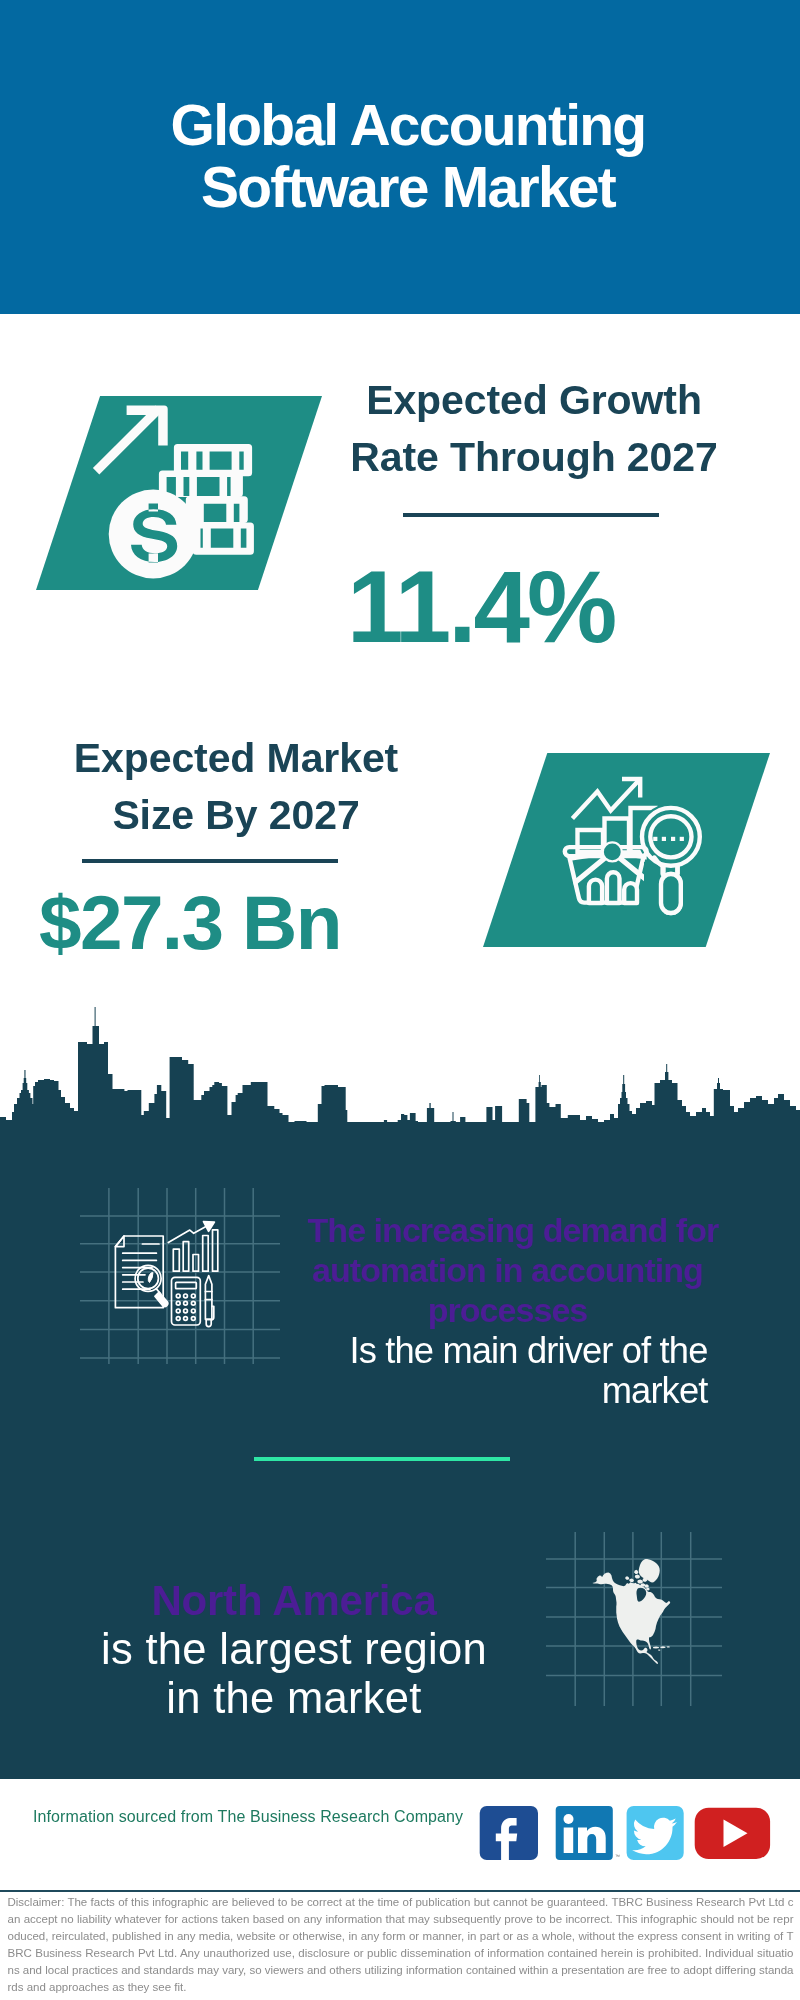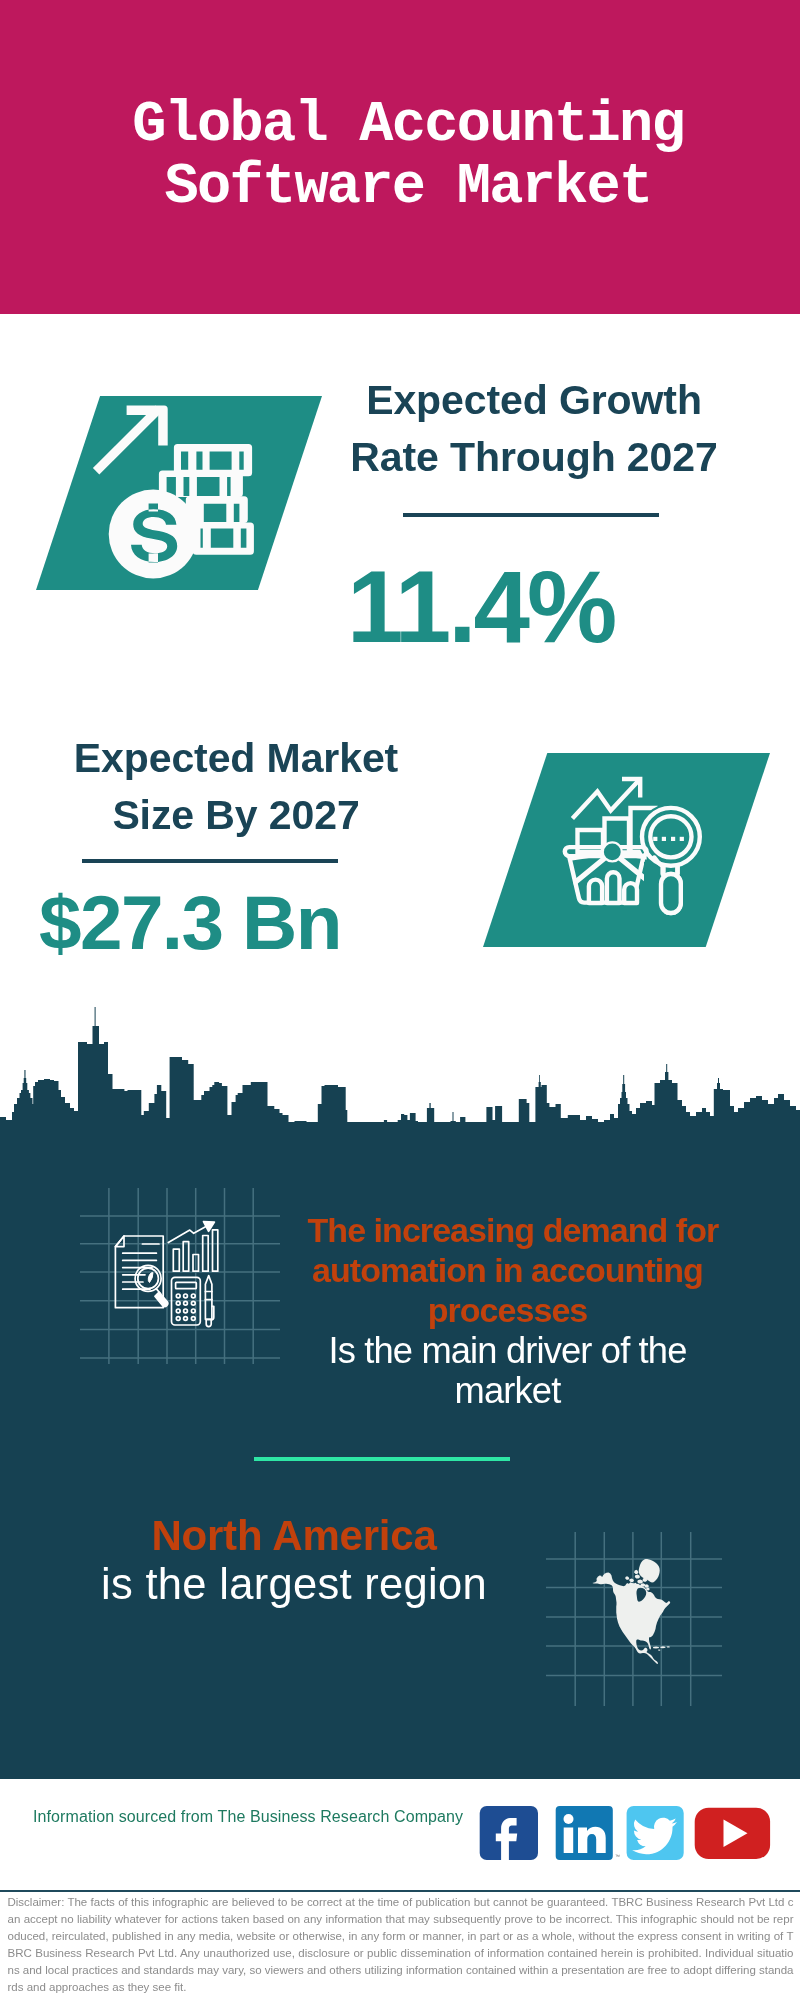--- a/index.html
+++ b/index.html
@@ -2,21 +2,21 @@
 <html><head>
 <meta charset="utf-8">
 <title>Global Accounting Software Market</title>
 <style>
   html,body{margin:0;padding:0;}
   body{width:800px;height:2000px;background:#ffffff;font-family:"Liberation Sans",sans-serif;
        -webkit-font-smoothing:antialiased;overflow:hidden;}
   .page{position:relative;width:800px;height:2000px;overflow:hidden;background:#fff;}
 
   
-  .header{position:absolute;left:0;top:0;width:800px;height:314px;background:#be185d;font-family:Liberation Mono, monospace;}
+  .header{position:absolute;left:0;top:0;width:800px;height:314px;background:#0369a1;}
   .header-title{position:absolute;left:8px;top:95px;width:800px;text-align:center;color:#ffffff;
        font-size:57px;font-weight:bold;line-height:61.5px;letter-spacing:-1.75px;white-space:nowrap;}
 
   
   .stat-label{color:#1a4456;font-size:41px;font-weight:bold;line-height:57.2px;text-align:center;
        white-space:nowrap;letter-spacing:-0.1px;}
   .stat-rule{position:absolute;height:4px;background:#1a4456;width:256px;}
   .stat-value{position:absolute;font-weight:bold;text-align:left;white-space:nowrap;
        color:#1e8d85;width:400px;}
 
@@ -36,28 +36,28 @@
 
   
   .skyline{position:absolute;}
 
   
   .darkbody{position:absolute;left:0;top:1122px;width:800px;height:657px;background:#164152;}
 
   .grid-svg{position:absolute;}
 
   .msg{position:absolute;text-align:center;white-space:nowrap;}
-  .msg .hi{color:#c2410c;font-weight:bold;}
+  .msg .hi{color:#4c1d95;font-weight:bold;}
   .msg .lo{color:#ffffff;font-weight:normal;}
 
   #msg1{left:307.5px;top:1211px;width:400px;line-height:39.9px;}
   #msg1 .hi{font-size:34px;letter-spacing:-0.95px;}
-  #msg1 .lo{font-size:36.3px;letter-spacing:-0.85px;}
+  #msg1 .lo{font-size:36.3px;letter-spacing:-0.85px;text-align:right;}
   #rule1{left:254px;top:1457px;width:256px;}
-  #msg2{left:94px;top:1511px;width:400px;line-height:49px;}
+  #msg2{left:94px;top:1576px;width:400px;line-height:49px;}
   #msg2 .hi{font-size:42px;letter-spacing:-0.2px;}
   #msg2 .lo{font-size:43.5px;letter-spacing:0.3px;}
 
   .green-rule{position:absolute;background:#2ee6a5;height:4px;}
 
   
   .footer{position:absolute;left:0;top:1779px;width:800px;height:108px;background:#ffffff;padding-left:40px;}
   .src{position:absolute;left:33px;top:28px;color:#1e7a60;font-size:16px;line-height:20.9px;
        white-space:nowrap;letter-spacing:0.1px;}
   .sep{position:absolute;left:0;top:1890px;width:800px;height:2px;background:#1f4a5c;}
@@ -290,20 +290,21 @@
       <path d="M 653.00,1647.00 L 656.12,1646.50 L 658.62,1647.00 L 659.25,1648.00 L 656.12,1648.50 L 653.25,1648.25 Z"></path>
       <path d="M 660.50,1646.75 L 663.00,1646.25 L 665.25,1646.75 L 665.50,1647.75 L 662.75,1648.25 L 660.25,1647.75 Z"></path>
       <path d="M 666.50,1646.50 L 668.62,1646.25 L 669.88,1646.75 L 669.50,1647.50 L 667.25,1647.50 Z"></path>
       <path d="M 658.00,1649.75 L 659.50,1649.50 L 660.50,1650.00 L 659.75,1650.75 L 658.25,1650.50 Z"></path>
     </g>
   </svg>
 
   <div class="msg" id="msg2">
     <div class="hi">North America</div>
     <div class="lo">is the largest region</div>
+    <div class="lo">in the market</div>
   </div>
 
   <div class="footer">
     <div class="src">
       <div>Information sourced from The Business Research Company</div>
     </div>
 
   </div>
   <svg class="social-svg" viewBox="475 1800 300 65" width="300" height="65" style="position:absolute;left:475px;top:1800px;">
 

